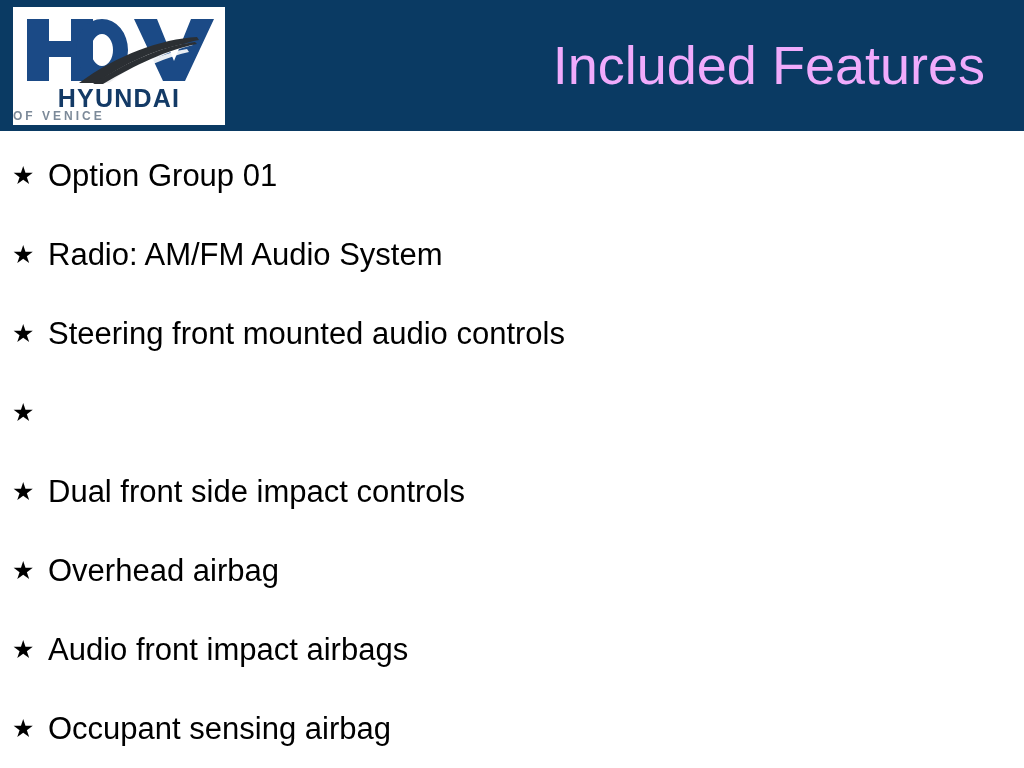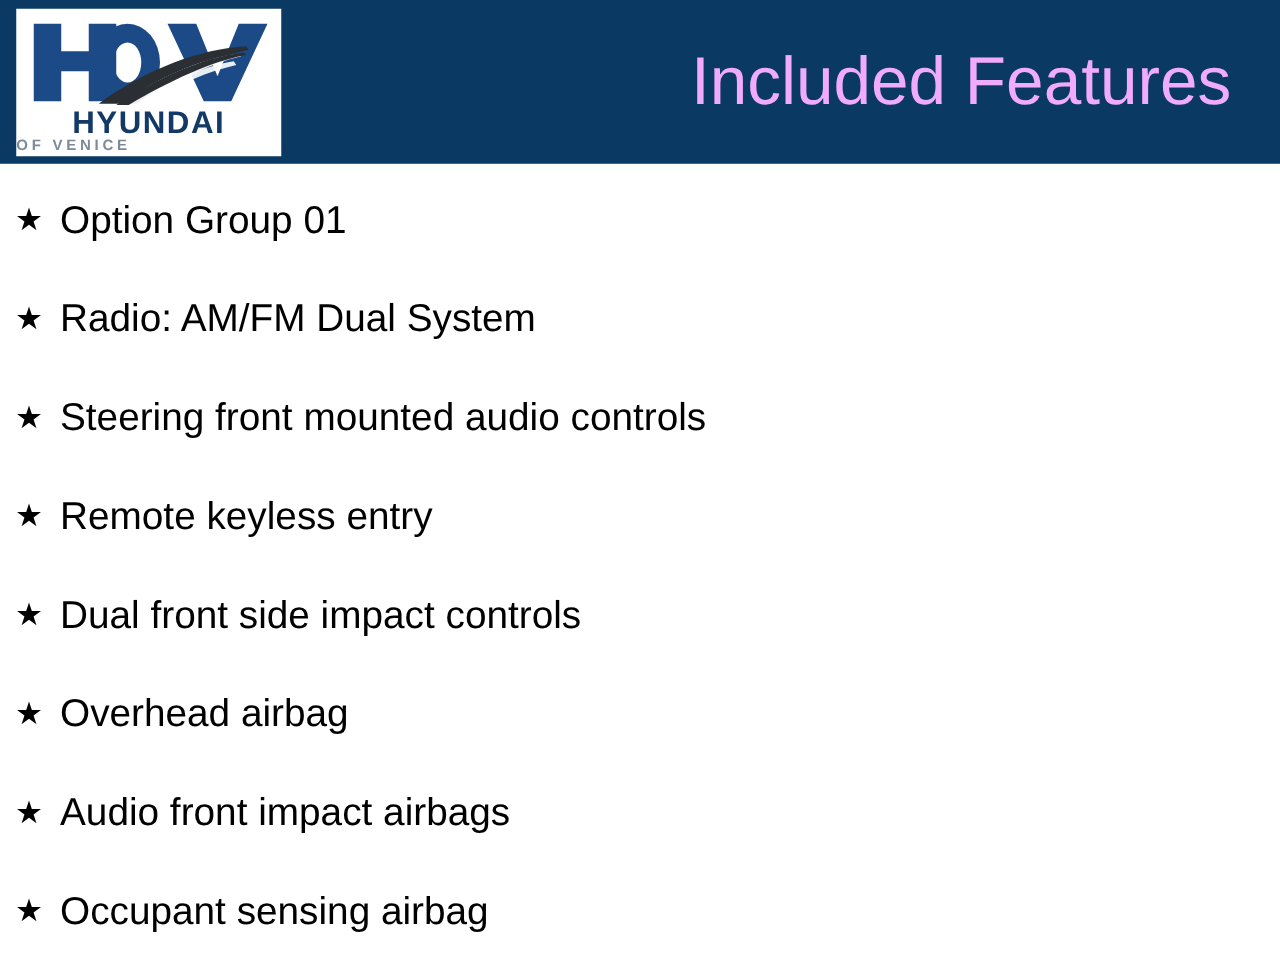--- a/index.html
+++ b/index.html
@@ -163,29 +163,28 @@
     <div class="slide-title">Included Features</div>
   </div>
 
   <ul class="feature-list" id="feature-list">
   <li class="feature-item">
         <span class="bullet-star">★</span>
         <span class="feature-text">Option Group 01</span>
       </li>
       <li class="feature-item">
         <span class="bullet-star">★</span>
-        <span class="feature-text">Radio: AM/FM Dual System</span>
+        <span class="feature-text">Radio: AM/FM Audio System</span>
       </li>
       <li class="feature-item">
         <span class="bullet-star">★</span>
         <span class="feature-text">Steering front mounted audio controls</span>
       </li>
       <li class="feature-item">
         <span class="bullet-star">★</span>
-        <span class="feature-text">Remote keyless entry</span>
       </li>
       <li class="feature-item">
         <span class="bullet-star">★</span>
         <span class="feature-text">Dual front side impact controls</span>
       </li>
       <li class="feature-item">
         <span class="bullet-star">★</span>
         <span class="feature-text">Overhead airbag</span>
       </li>
       <li class="feature-item">

